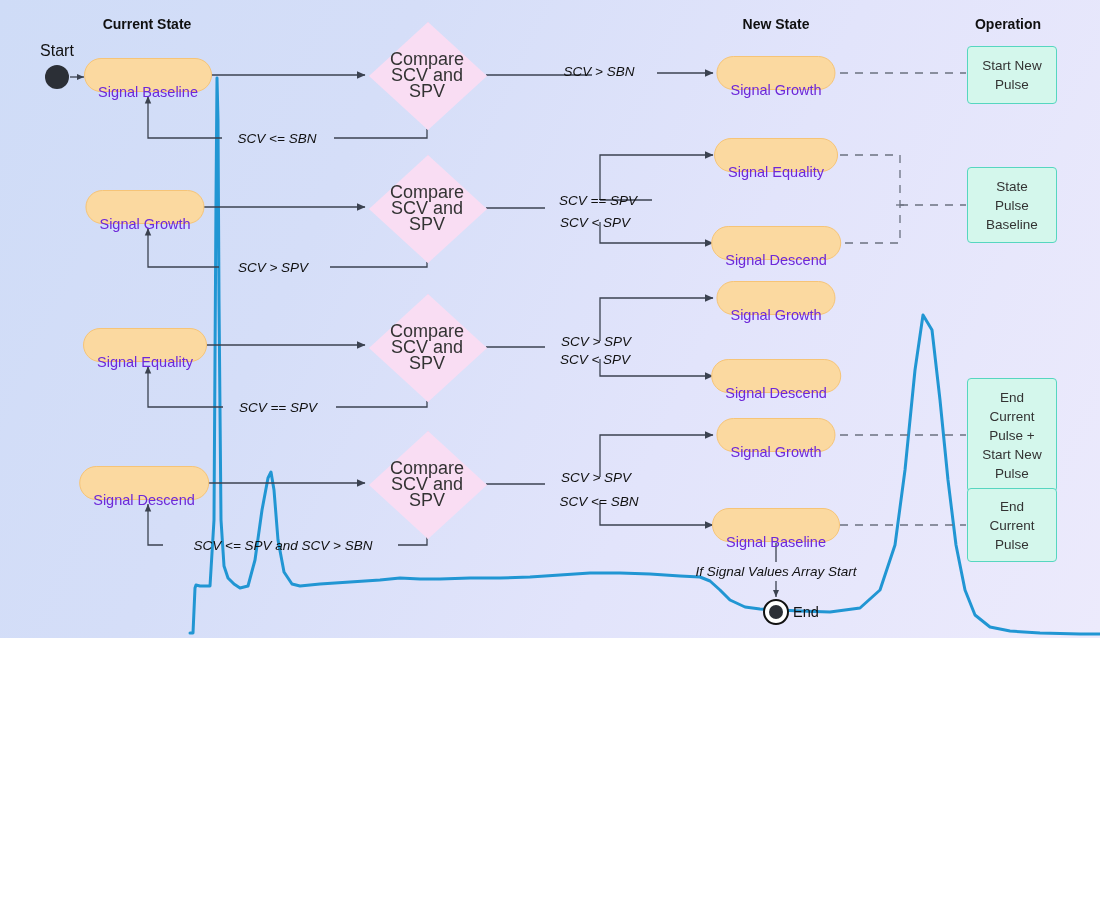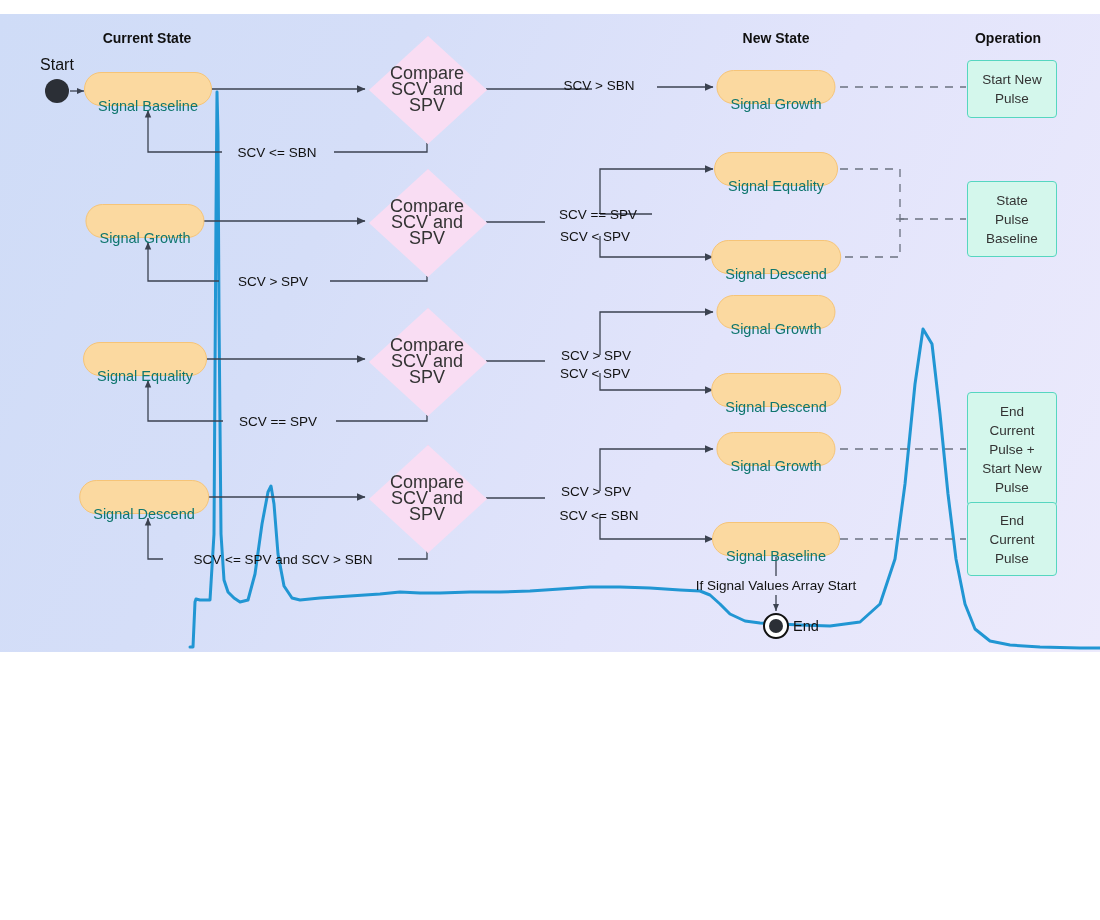--- a/index.html
+++ b/index.html
@@ -1,42 +1,42 @@
 <!DOCTYPE html>
 <html><head>
 <meta charset="utf-8">
 <style>
   html,body{margin:0;padding:0;background:#ffffff;}
   body{font-family:"Liberation Sans", sans-serif;}
   #page{position:relative;width:1100px;height:920px;background:#ffffff;overflow:hidden;}
-  #canvas{position:absolute;left:0;top:14px;width:1100px;height:638px;
+  #canvas{position:absolute;left:0;top:0;width:1100px;height:638px;
     background:linear-gradient(115deg,#cfdcf7 0%,#d5def8 30%,#e2e4fb 62%,#eceafc 100%);
     overflow:hidden;}
   #wave{position:absolute;left:0;top:0;width:1100px;height:638px;}
   #layer{position:absolute;left:0;top:0;width:1100px;height:638px;}
   .col-head{position:absolute;font-size:14px;font-weight:bold;color:#101010;
     text-align:center;transform:translateX(-50%);white-space:nowrap;}
   .state{position:absolute;transform:translate(-50%,-50%);
     background:#fbd9a0;border:1px solid #f6c477;border-radius:17px;
-    height:20px;line-height:34px;padding:16px 13px;font-size:14.5px;color:#0f766e;
+    height:20px;line-height:34px;padding:16px 13px;font-size:14.5px;color:#6d28d9;
     white-space:nowrap;text-align:center;box-sizing:border-box;}
   .diamond{position:absolute;transform:translate(-50%,-50%);
     width:116px;height:106px;}
   .diamond .dshape{position:absolute;left:0;top:0;width:100%;height:100%;
     background:#f9ddf3;border:1px solid #f5d2ee;
     clip-path:polygon(50% 0,100% 50%,50% 100%,0 50%);}
   .diamond .dtext{position:absolute;left:0;top:50%;width:100%;
     transform:translateY(-50%);text-align:center;font-size:18px;
     line-height:16px;color:#333;}
   .op{position:absolute;transform:translate(-50%,-50%);
     background:#d4f7ec;border:1.3px solid #56d6c0;border-radius:4px;
     font-size:13.5px;line-height:19px;color:#333;text-align:center;
     display:flex;align-items:center;justify-content:center;box-sizing:border-box;}
   .lbl{position:absolute;font-size:13.5px;color:#111;white-space:nowrap;
-    background:transparent;}
+    background:transparent;font-style:italic;}
   .lbl.c{transform:translate(-50%,-50%);}
   .startlbl{position:absolute;font-size:16px;color:#111;transform:translate(-50%,-50%);}
   .dot{position:absolute;transform:translate(-50%,-50%);border-radius:50%;
     background:#2b2f36;}
   .endring{position:absolute;transform:translate(-50%,-50%);border-radius:50%;
     background:#ffffff;border:2px solid #111;box-sizing:border-box;
     display:flex;align-items:center;justify-content:center;}
   .endring i{display:block;width:14px;height:14px;border-radius:50%;background:#2b2f36;}
   .endlbl{position:absolute;font-size:14.5px;color:#111;transform:translateY(-50%);}
 </style>

